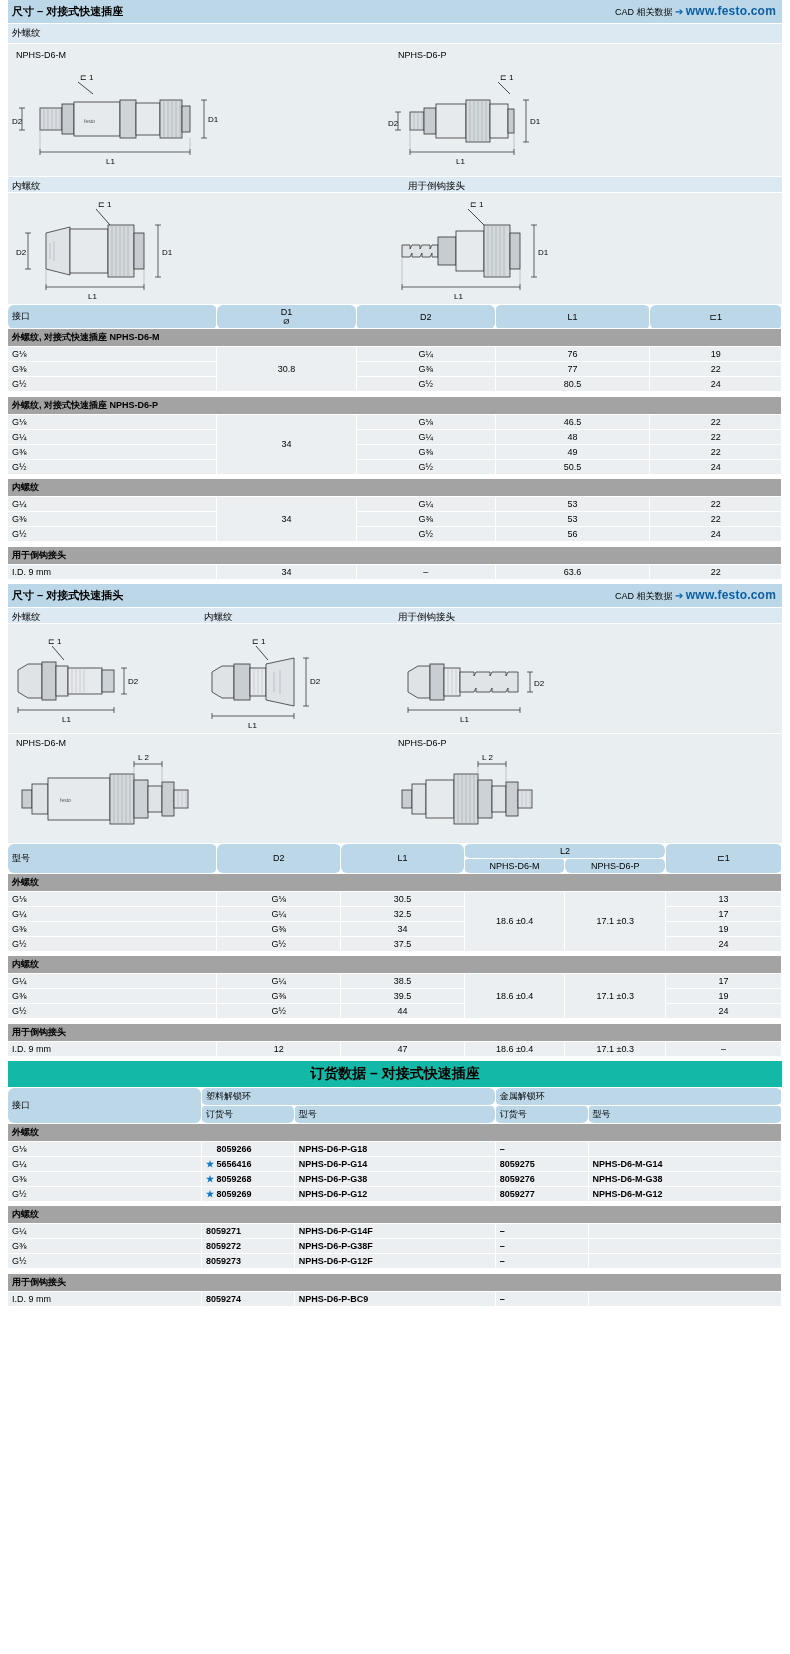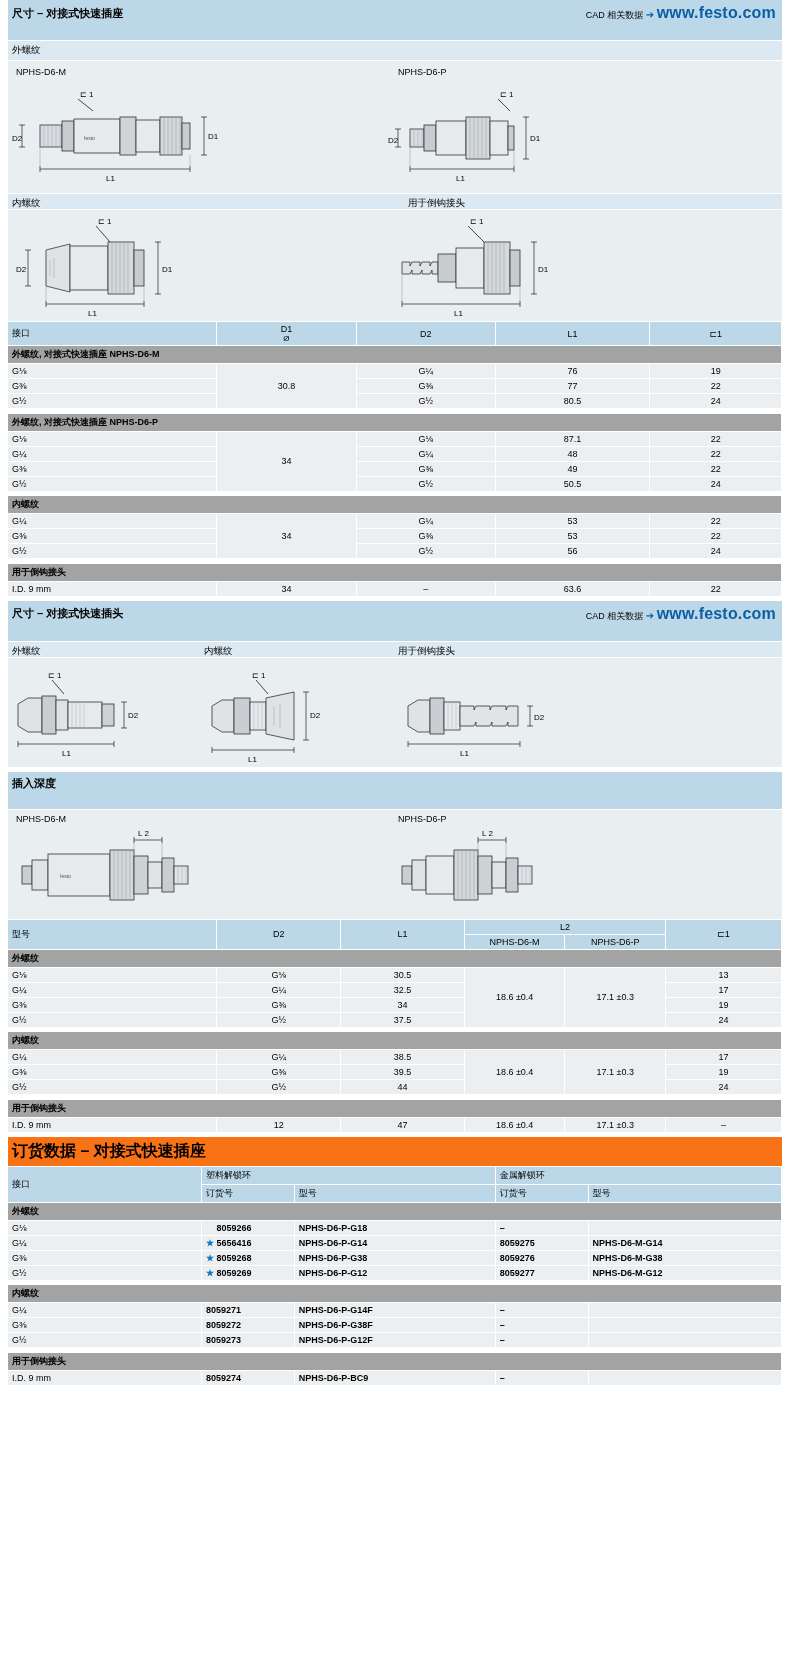--- a/index.html
+++ b/index.html
@@ -13,28 +13,28 @@
     -webkit-font-smoothing: antialiased;
   }
   .page { width: 790px; padding: 0 8px; }
 
   
   .sec-head {
     display: flex; align-items: center; justify-content: space-between;
     background: #bcd8e8;
     font-weight: bold;
     font-size: 11px;
-    padding: 4px 6px 18px 4px;
+    padding: 4px 6px 4px 4px;
     border-bottom: 1px solid #fff;
   }
   .sec-head .cad {
     font-weight: normal; font-size: 9px; color: #000;
   }
   .arrow { color:#0b5fa4; font-size:10px; }
-  .festo { color:#0b5fa4; font-weight:bold; font-size:16px; letter-spacing:.2px;}
+  .festo { color:#0b5fa4; font-weight:bold; font-size:12px; letter-spacing:.2px;}
 
   .sub-bar {
     background: #dce9f2;
     font-size: 9.5px;
     padding: 3px 4px;
     border-bottom: 1px solid #fff;
   }
 
   
   .draw-block {
@@ -47,34 +47,35 @@
     font-size: 9px;
   }
 
   svg { display:block; }
 
   
   table { border-collapse: collapse; width: 100%; font-size: 9px; }
   th, td { padding: 2px 4px; border-bottom: 1px solid #fff; }
   thead th {
     background:#bcd8e8; font-weight: normal; text-align:center; vertical-align:middle;
-    border-right:1px solid #fff; border-bottom:1px solid #fff;
+    border-right:1px solid #fff; border-bottom:1px solid #fff;border-radius:6px;
   }
   thead th.l { text-align:left; }
   tbody td { background:#eceff1; border-right:1px solid #fff; text-align:center; }
   tbody td.l { text-align:left; }
   tbody td.grp {
     background:#a3a3a3; font-weight:bold; text-align:left;
   }
   tbody td.spacer { background:#fff; height:5px; padding:0; border:0;}
   tr.white td { background:#fff; }
 
   .ordering-head {
-    background:#f97316; font-weight:bold; font-size:16px; padding:4px;
+    background:#14b8a6; font-weight:bold; font-size:14px; padding:4px;
     border-bottom:1px solid #fff;
+    text-align:center;
   }
   .star { color:#1278be; font-size:9px; }
   .small { font-size:8px; }
   .blk { font-weight:bold; }
 </style>
 </head>
 <body>
 
 <div class="page">
 
@@ -253,21 +254,21 @@
           <td class="spacer" colspan="5"></td>
         </tr>
 
       <tr>
           <td class="grp" colspan="5">外螺纹, 对接式快速插座 NPHS-D6-P</td>
         </tr>
       <tr>
         <td class="l">G⅛</td>
         <td rowspan="4">34</td>
         <td>G⅛</td>
-        <td>87.1</td>
+        <td>46.5</td>
         <td>22</td>
       </tr>
       <tr>
         <td class="l">G¼</td>
         <td>G¼</td>
         <td>48</td>
         <td>22</td>
       </tr>
       <tr>
         <td class="l">G⅜</td>
@@ -383,23 +384,20 @@
         <path d="M50 44 l0 28 M54 44 l0 28 M58 44 l0 28" stroke="#aab" stroke-width=".5"></path>
         <path d="M62 48 l0 20 l14 0 l2 -4 l0 4 l14 0 l2 -4 l0 4 l14 0 l2 -4 l0 4 l10 0 l0 -20 l-10 0 l-2 4 l0 -4 l-14 0 l-2 4 l0 -4 l-14 0 l-2 4 l0 -4 Z" fill="#e0e4e6" stroke="#333"></path>
         <path d="M132 48 l0 20 M129 48 l6 0 M129 68 l6 0" stroke="#000" stroke-width=".6"></path>
         <text x="136" y="62" font-size="8" fill="#000" stroke="none" font-family="Liberation Sans">D2</text>
         <path d="M10 86 l112 0 M10 83 l0 6 M122 83 l0 6" stroke="#000" stroke-width=".6"></path>
         <text x="62" y="98" font-size="8" fill="#000" stroke="none" font-family="Liberation Sans">L1</text>
       </g>
     </svg>
   </div>
 
-  <div class="sec-head" style="margin-top:4px;">
-    <span>插入深度</span>
-  </div>
 
   <div class="draw-block" style="height:110px;">
     <div class="lbl" style="left:8px;top:4px;">NPHS-D6-M</div>
     <div class="lbl" style="left:390px;top:4px;">NPHS-D6-P</div>
 
     <svg width="380" height="92" viewBox="0 0 380 92" style="position:absolute;left:0;top:18px;">
       <g stroke="#333" fill="none" stroke-width="0.8">
         <rect x="14" y="38" width="10" height="18" fill="#c9ced2" stroke="#333"></rect>
         <rect x="24" y="32" width="16" height="30" fill="#dfe3e6" stroke="#333"></rect>
         <rect x="40" y="26" width="62" height="42" fill="#e7eaec" stroke="#333"></rect>

